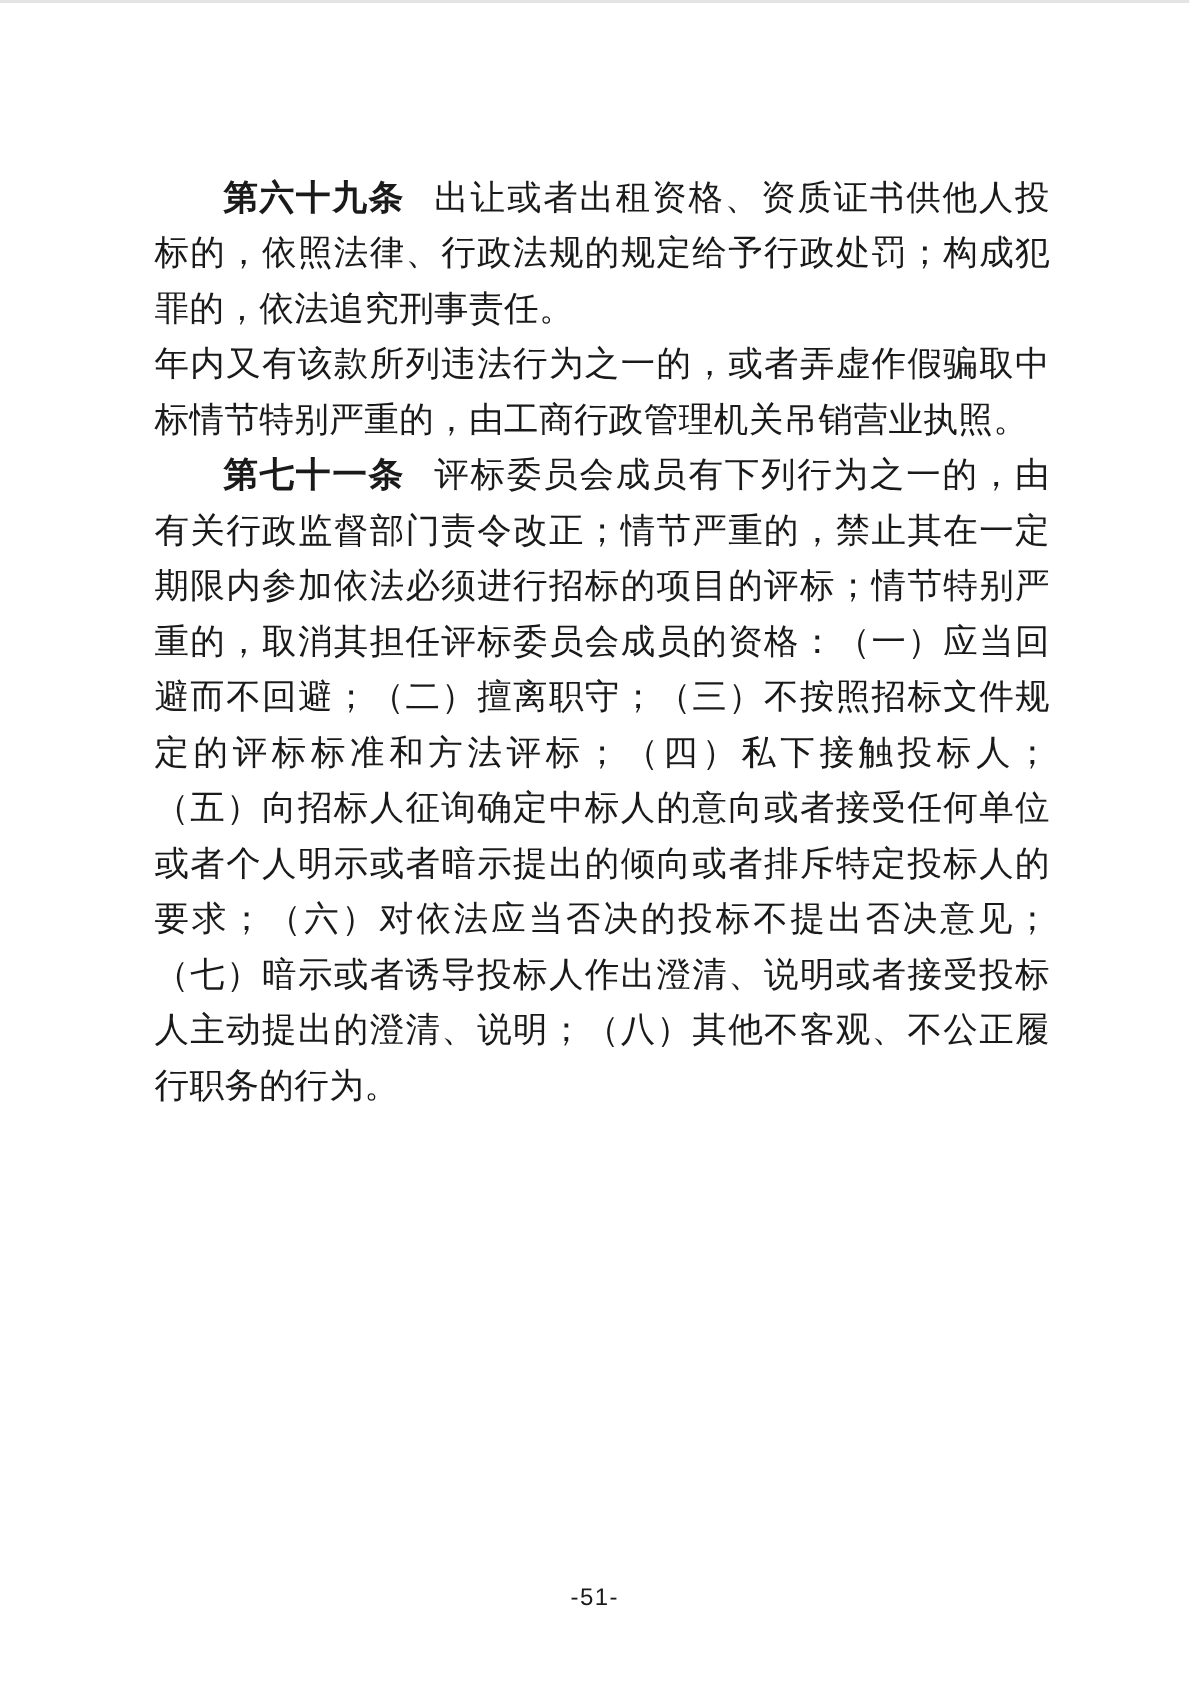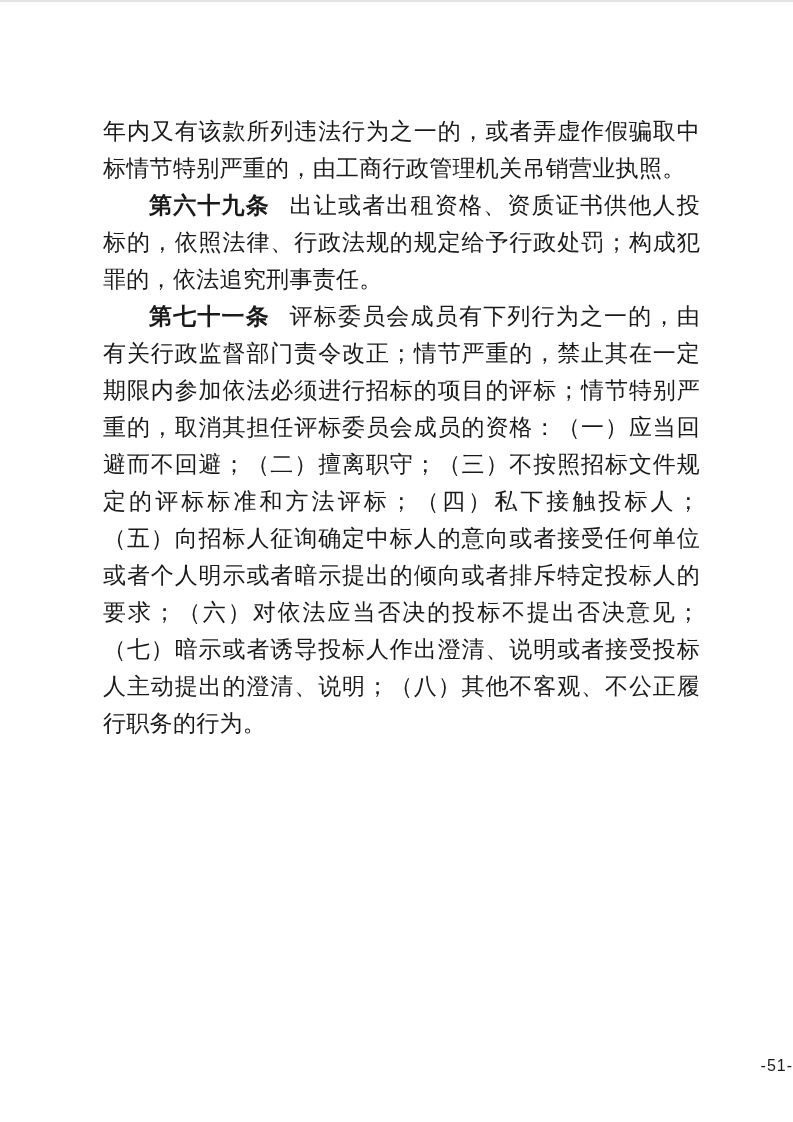--- a/index.html
+++ b/index.html
@@ -38,39 +38,39 @@
   }
   .article-title {
     font-weight: 700;
     margin-right: 0.85em;
   }
   .page-footer {
     position: absolute;
     left: 0;
     top: 1055px;
     width: 100%;
-    text-align: right;
+    text-align: center;
     font-family: "Liberation Sans", "DejaVu Sans", sans-serif;
     font-size: 16px;
     letter-spacing: 1px;
     color: #1a1a1a;
   }
 </style>
 </head>
 <body>
 
 <div class="page">
   <div class="content">
 
+    <p class="para indent">
+      <span class="article-title">第六十九条</span><span>出让或者出租资格、资质证书供他人投标的，依照法律、行政法规的规定给予行政处罚；构成犯罪的，依法追究刑事责任。</span>
+    </p>
+
     <p class="para">
       <span>年内又有该款所列违法行为之一的，或者弄虚作假骗取中标情节特别严重的，由工商行政管理机关吊销营业执照。</span>
-    </p>
-
-    <p class="para indent">
-      <span class="article-title">第六十九条</span><span>出让或者出租资格、资质证书供他人投标的，依照法律、行政法规的规定给予行政处罚；构成犯罪的，依法追究刑事责任。</span>
     </p>
 
 
     <p class="para indent">
       <span class="article-title">第七十一条</span><span>评标委员会成员有下列行为之一的，由有关行政监督部门责令改正；情节严重的，禁止其在一定期限内参加依法必须进行招标的项目的评标；情节特别严重的，取消其担任评标委员会成员的资格：（一）应当回避而不回避；（二）擅离职守；（三）不按照招标文件规定的评标标准和方法评标；（四）私下接触投标人；（五）向招标人征询确定中标人的意向或者接受任何单位或者个人明示或者暗示提出的倾向或者排斥特定投标人的要求；（六）对依法应当否决的投标不提出否决意见；（七）暗示或者诱导投标人作出澄清、说明或者接受投标人主动提出的澄清、说明；（八）其他不客观、不公正履行职务的行为。</span>
     </p>
 
   </div>
 
   <div class="page-footer">-51-</div>

